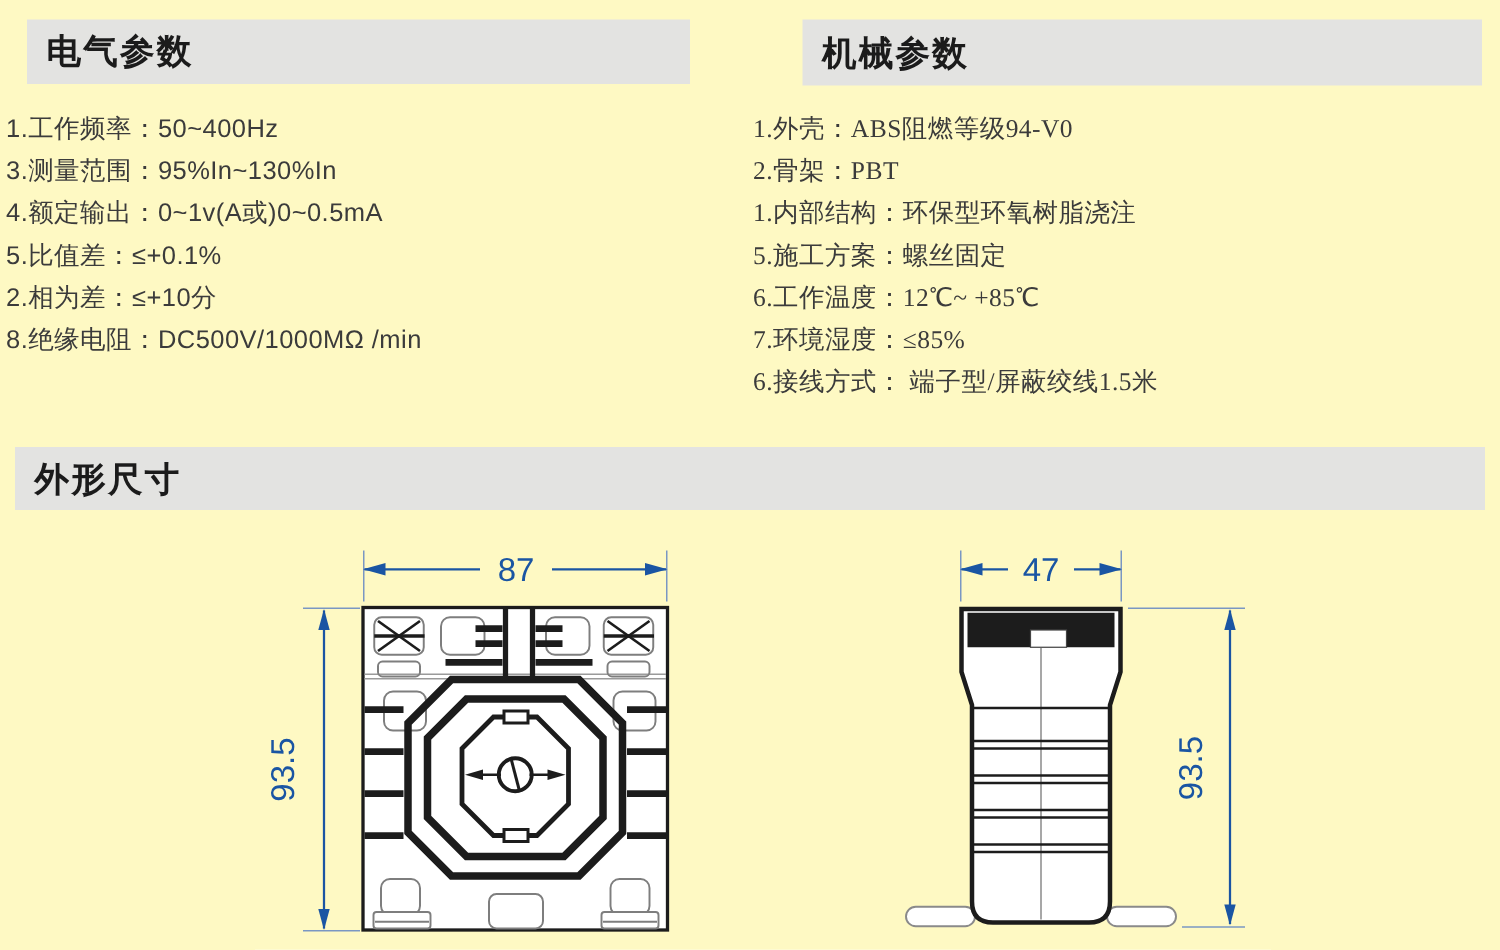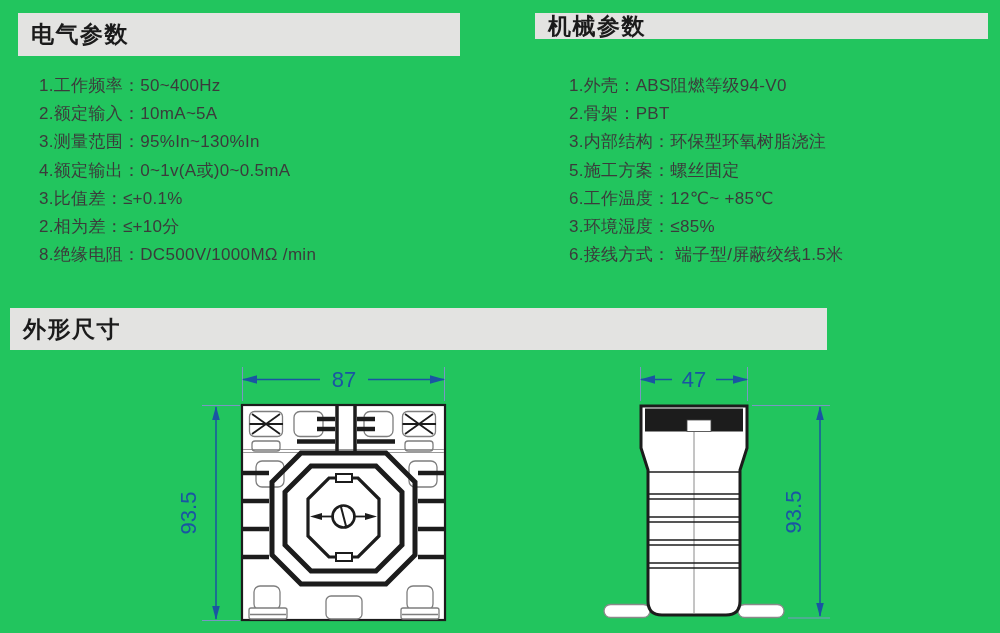--- a/index.html
+++ b/index.html
@@ -2,65 +2,64 @@
 <html><head>
 <meta charset="utf-8">
 <style>
   * { margin:0; padding:0; box-sizing:border-box; }
   html,body { width:1000px; height:633px; }
   body {
     background:#ffffff;
     font-family:"Liberation Sans","DejaVu Sans",sans-serif;
     position:relative; overflow:hidden;
   }
-  .page { position:absolute; inset:0; background:#22c55e; }
+  .page { position:absolute; inset:0; background:#fef9c3; }
   .section-header {
     position:absolute; background:#e3e3e1;
     display:flex; align-items:center;
     font-weight:bold; font-size:23px; color:#1b1b1b;
     padding-left:13px; letter-spacing:1.5px;
   }
   .hdr-electrical { left:18px;  top:13px;  width:442px; height:43px; }
-  .hdr-mechanical { left:535px; top:13px;  width:453px; height:26px; }
-  .hdr-dims       { left:10px;  top:308px; width:817px; height:42px; }
+  .hdr-mechanical { left:535px; top:13px;  width:453px; height:44px; }
+  .hdr-dims       { left:10px;  top:298px; width:980px; height:42px; }
   .spec-list { position:absolute; list-style:none; font-size:17px; color:#3b3b3b; }
   .list-electrical { left:4px;   top:72px; }
-  .list-mechanical { left:534px; top:72px; }
-  .spec-list li { height:28.2px; line-height:28.2px; white-space:pre; letter-spacing:0.3px;margin-left:35px; }
+  .list-mechanical { left:502px; top:72px;font-family:Liberation Serif, serif; }
+  .spec-list li { height:28.2px; line-height:28.2px; white-space:pre; letter-spacing:0.3px; }
   .drawings { position:absolute; left:0; top:352px; width:1000px; height:281px; }
   svg text { font-family:"Liberation Sans","DejaVu Sans",sans-serif; }
 </style>
 </head>
 <body>
 
 <div class="page">
 
   <div class="section-header hdr-electrical">
     <span>电气参数</span>
   </div>
   <ul class="spec-list list-electrical">
     <li>1.工作频率：50~400Hz</li>
-    <li>2.额定输入：10mA~5A</li>
     <li>3.测量范围：95%In~130%In</li>
     <li>4.额定输出：0~1v(A或)0~0.5mA</li>
-    <li>3.比值差：≤+0.1%</li>
+    <li>5.比值差：≤+0.1%</li>
     <li>2.相为差：≤+10分</li>
     <li>8.绝缘电阻：DC500V/1000MΩ /min</li>
   </ul>
 
   <div class="section-header hdr-mechanical">
     <span>机械参数</span>
   </div>
   <ul class="spec-list list-mechanical">
     <li>1.外壳：ABS阻燃等级94-V0</li>
     <li>2.骨架：PBT</li>
-    <li>3.内部结构：环保型环氧树脂浇注</li>
+    <li>1.内部结构：环保型环氧树脂浇注</li>
     <li>5.施工方案：螺丝固定</li>
     <li>6.工作温度：12℃~ +85℃</li>
-    <li>3.环境湿度：≤85%</li>
+    <li>7.环境湿度：≤85%</li>
     <li>6.接线方式： 端子型/屏蔽绞线1.5米</li>
   </ul>
 
   <div class="section-header hdr-dims">
     <span>外形尺寸</span>
   </div>
 
   <svg class="drawings" width="1000" height="281" viewBox="0 352 1000 281">
 
     <g>

